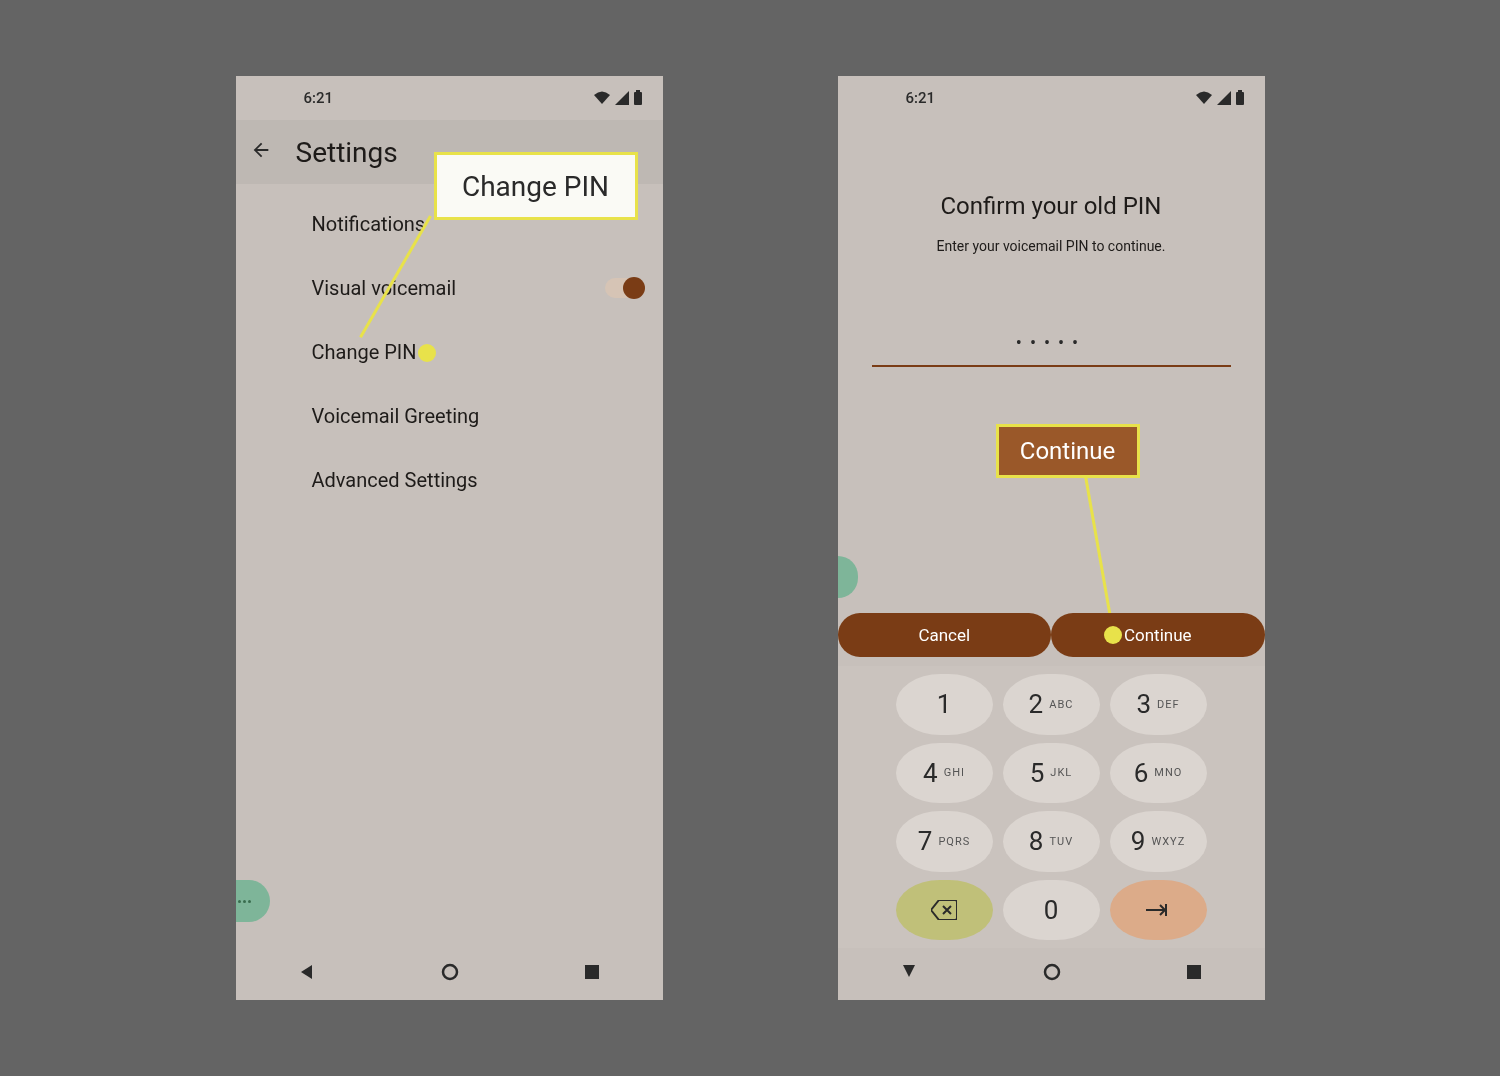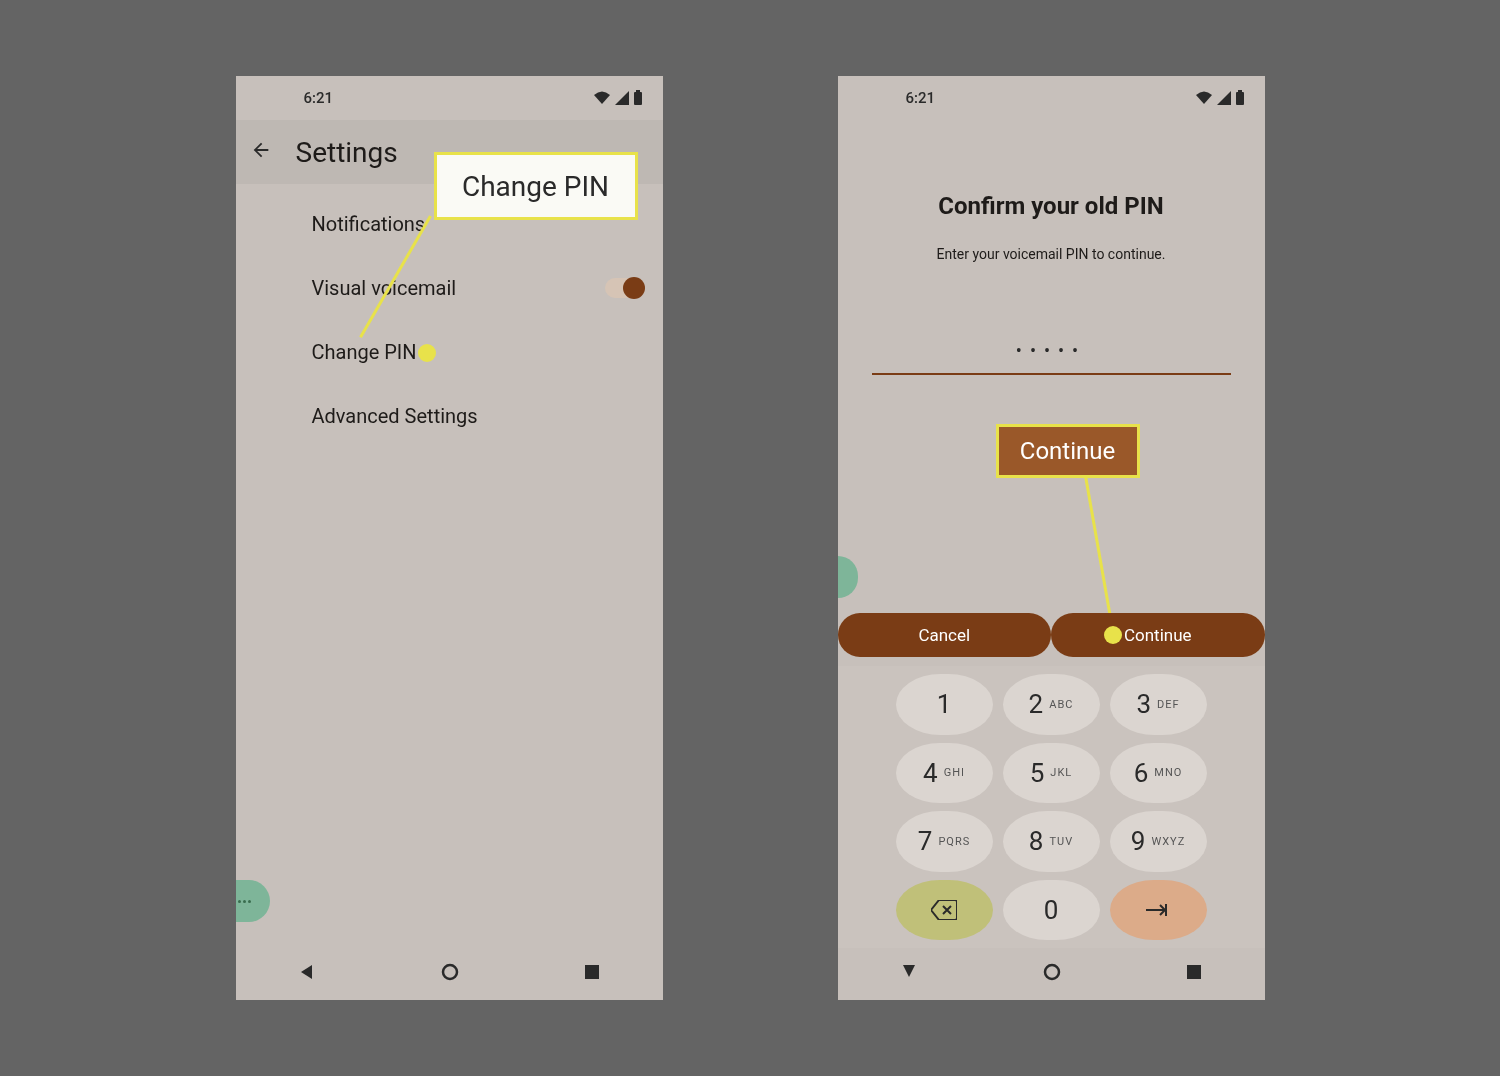--- a/index.html
+++ b/index.html
@@ -129,21 +129,21 @@
     border-radius: 50%;
     top: 268px;
     left: 182px;
   }
 
   
   .pin-header {
     text-align: center;
     padding-top: 72px;
   }
-  .pin-title { font-size: 24px; color: #1e1b19; margin-bottom: 26px; font-weight: bold; }
+  .pin-title { font-size: 24px; color: #1e1b19; margin-bottom: 18px; }
   .pin-sub { font-size: 14px; color: #1e1b19; }
   .pin-field {
     margin: 78px 34px 0;
     border-bottom: 2px solid #7a3c15;
     text-align: center;
     padding-bottom: 12px;
     font-size: 18px;
     letter-spacing: 8px;
     color: #2a2a2a;
   }
@@ -271,20 +271,23 @@
     <div class="settings-item">
       <span>Visual voicemail</span>
       <span class="toggle">
         <span class="toggle-knob"></span>
       </span>
     </div>
     <div class="settings-item">
       <span>Change PIN</span>
     </div>
     <div class="settings-item">
+      <span>Voicemail Greeting</span>
+    </div>
+    <div class="settings-item">
       <span>Advanced Settings</span>
     </div>
   </div>
 
   <div class="fab-peek">
     <span class="fab-dots">
         <span class="fab-dot"></span>
         <span class="fab-dot"></span>
         <span class="fab-dot"></span>
       </span>

